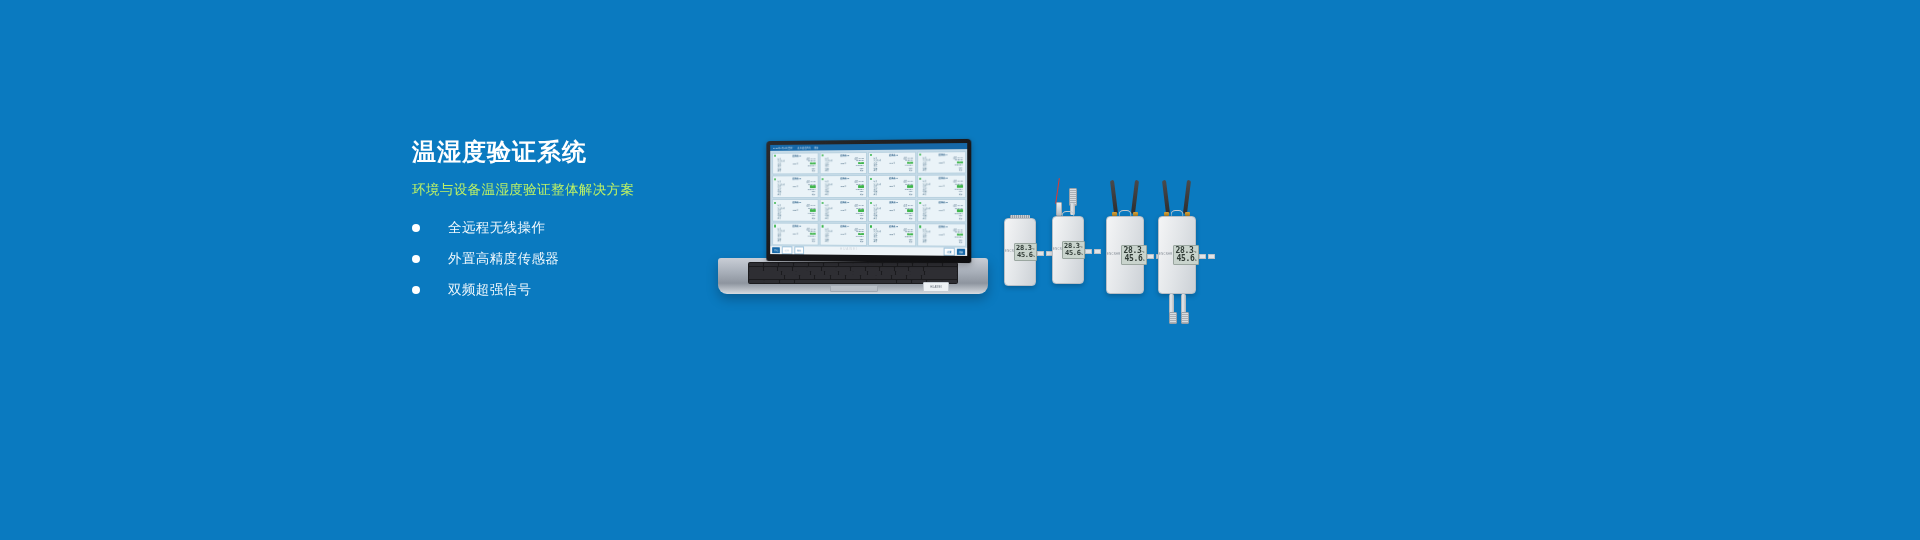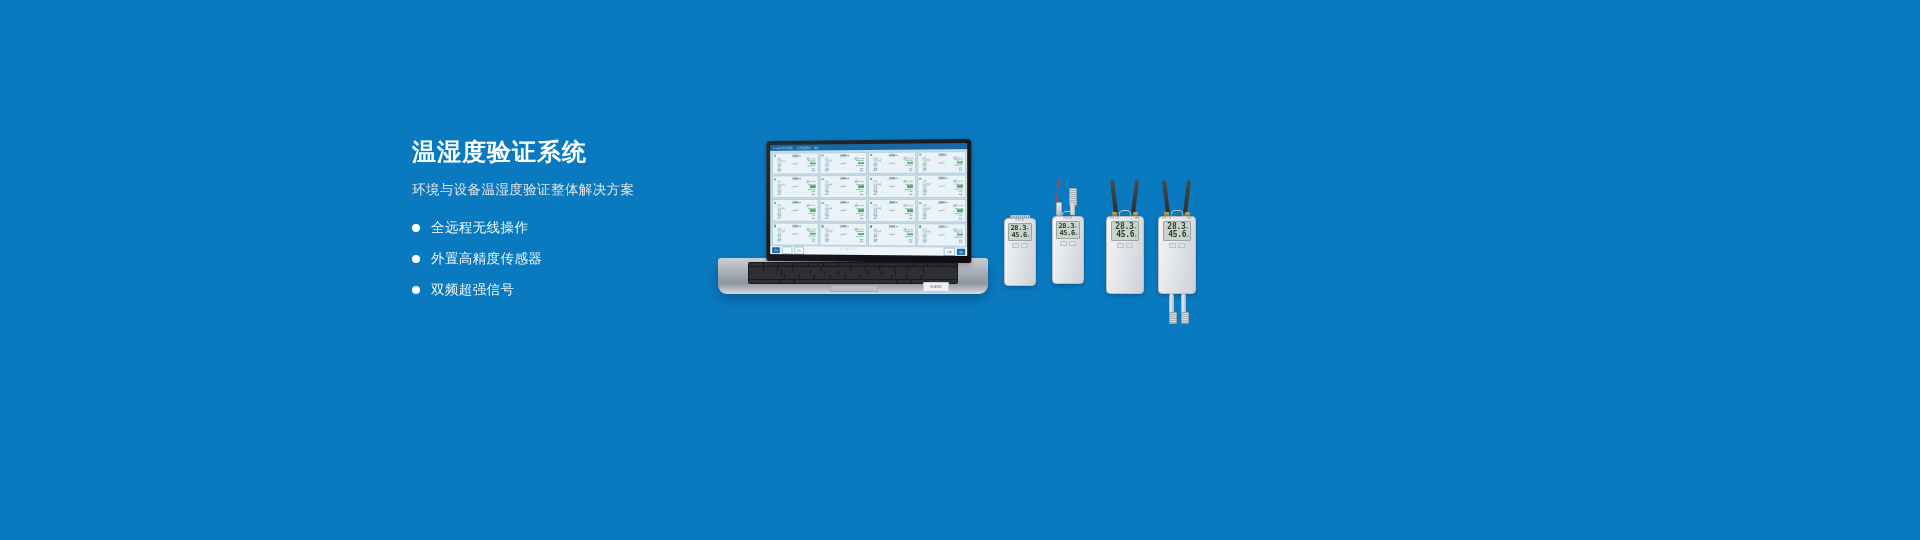--- a/index.html
+++ b/index.html
@@ -12,26 +12,26 @@
   .banner{position:absolute;inset:0;background:#0a7ac0;}
 
   
   .text-block{position:absolute;left:412px;top:138px;width:340px;}
   .title{
     font-size:24px;font-weight:bold;color:#ffffff;
     letter-spacing:1px;line-height:1.2;margin:0 0 14px 0;
     white-space:nowrap;
   }
   .subtitle{
-    font-size:13.5px;color:#e5e5e5;font-weight:normal;
+    font-size:13.5px;color:#bef264;font-weight:normal;
     margin:0 0 20px 0;white-space:nowrap;letter-spacing:.4px;
   }
   .bullets{list-style:none;margin:0;padding:0;}
   .bullet{
-    display:flex;align-items:center;gap:11px;
+    display:flex;align-items:center;gap:28px;
     margin-bottom:13px;
   }
   .dot{
     width:8px;height:8px;border-radius:50%;
     background:#ffffff;flex:0 0 auto;
   }
   .bullet-label{font-size:13.5px;color:#f2f9fd;letter-spacing:.4px;white-space:nowrap;}
 
   
   .laptop{position:absolute;left:718px;top:140px;width:270px;height:160px;}
@@ -129,21 +129,21 @@
   }
 
   
   .devices{position:absolute;left:1000px;top:178px;width:220px;height:130px;}
   .dev{position:absolute;}
   .dev-body{
     background:linear-gradient(100deg,#f4f5f6 0%,#e2e5e8 48%,#ccd1d6 100%);
     border-radius:4px;border:.6px solid #b9bfc6;
     box-shadow:0 2px 5px rgba(0,0,0,.22);
     position:relative;box-sizing:border-box;
-    display:flex;flex-direction:column;align-items:center;
+    display:flex;flex-direction:row;align-items:center;
   }
   .dev-brand{font-size:2.6px;color:#7e868f;letter-spacing:.4px;margin-bottom:1px;}
   .lcd{
     background:#c9d4cd;border:.5px solid #9aa6a0;border-radius:1px;
     width:78%;padding:1px 2px;box-sizing:border-box;
     display:flex;flex-direction:column;align-items:flex-end;
   }
   .lcd-line{
     font-family:"DejaVu Sans Mono","Liberation Mono",monospace;
     color:#2f3a35;line-height:1;letter-spacing:-.3px;

